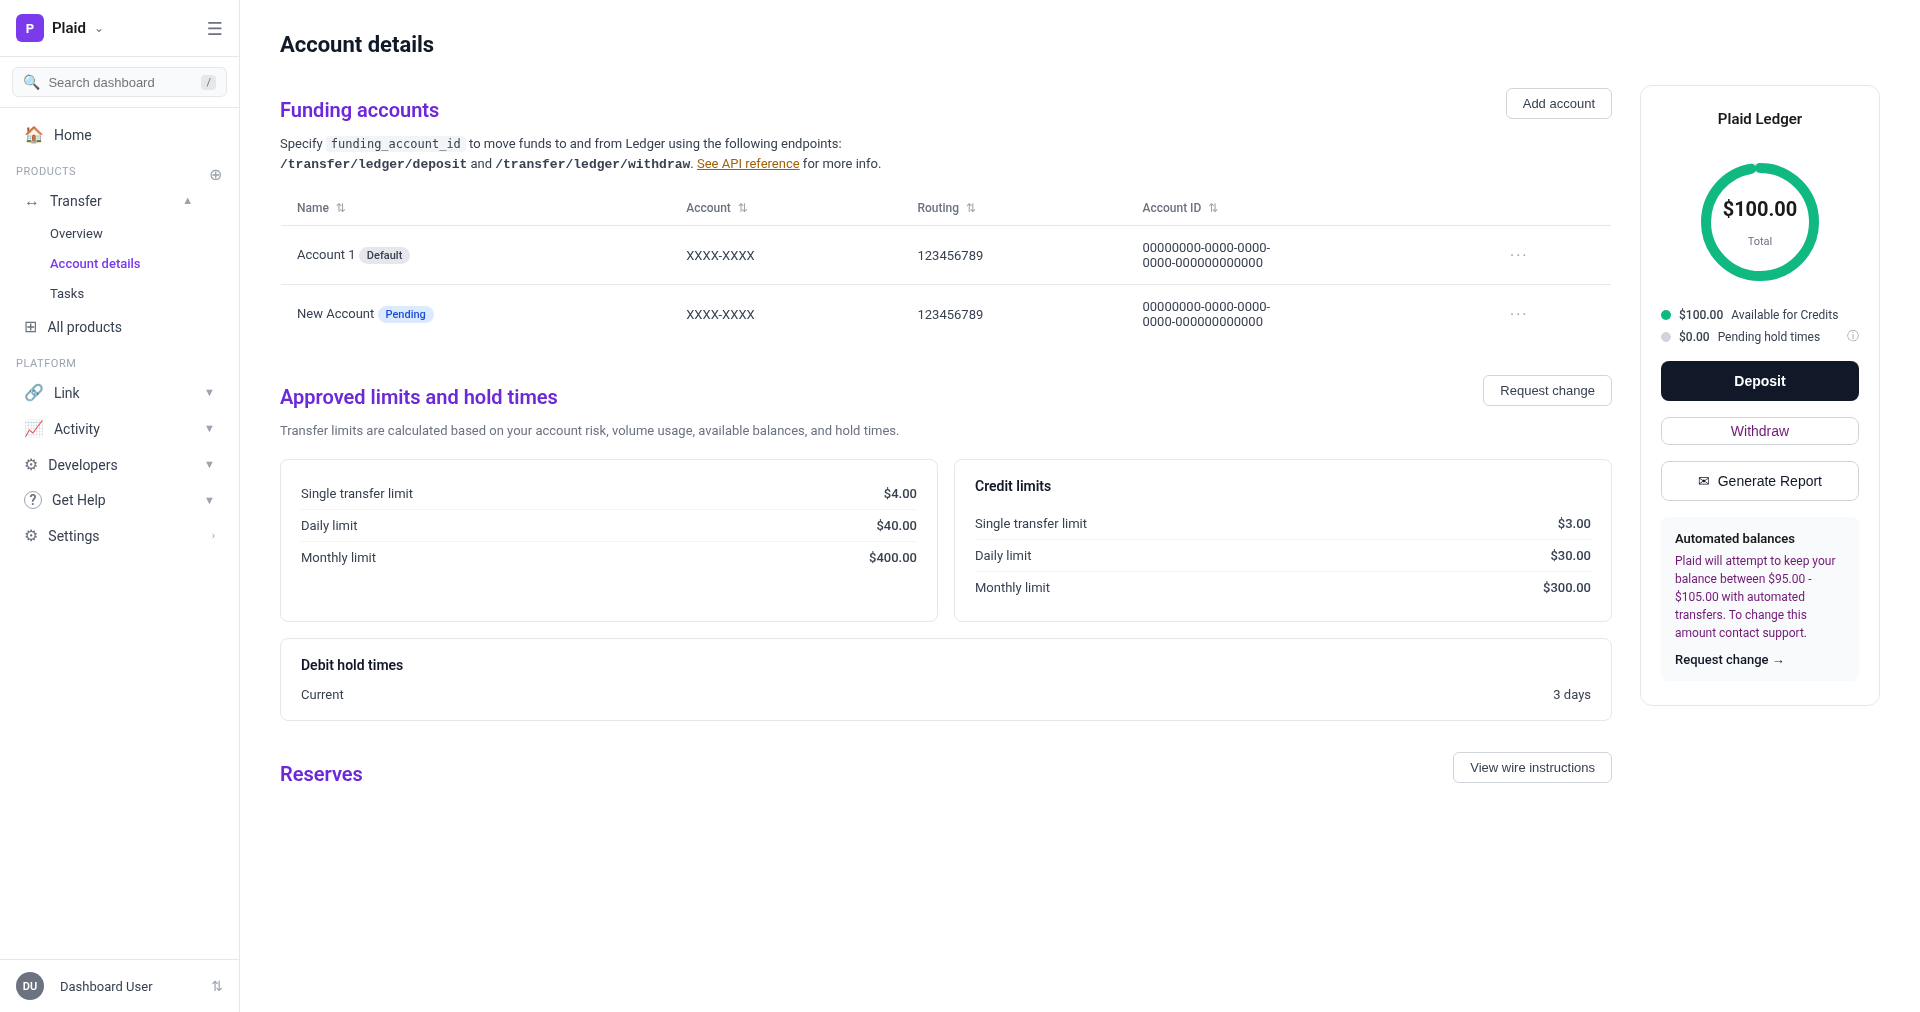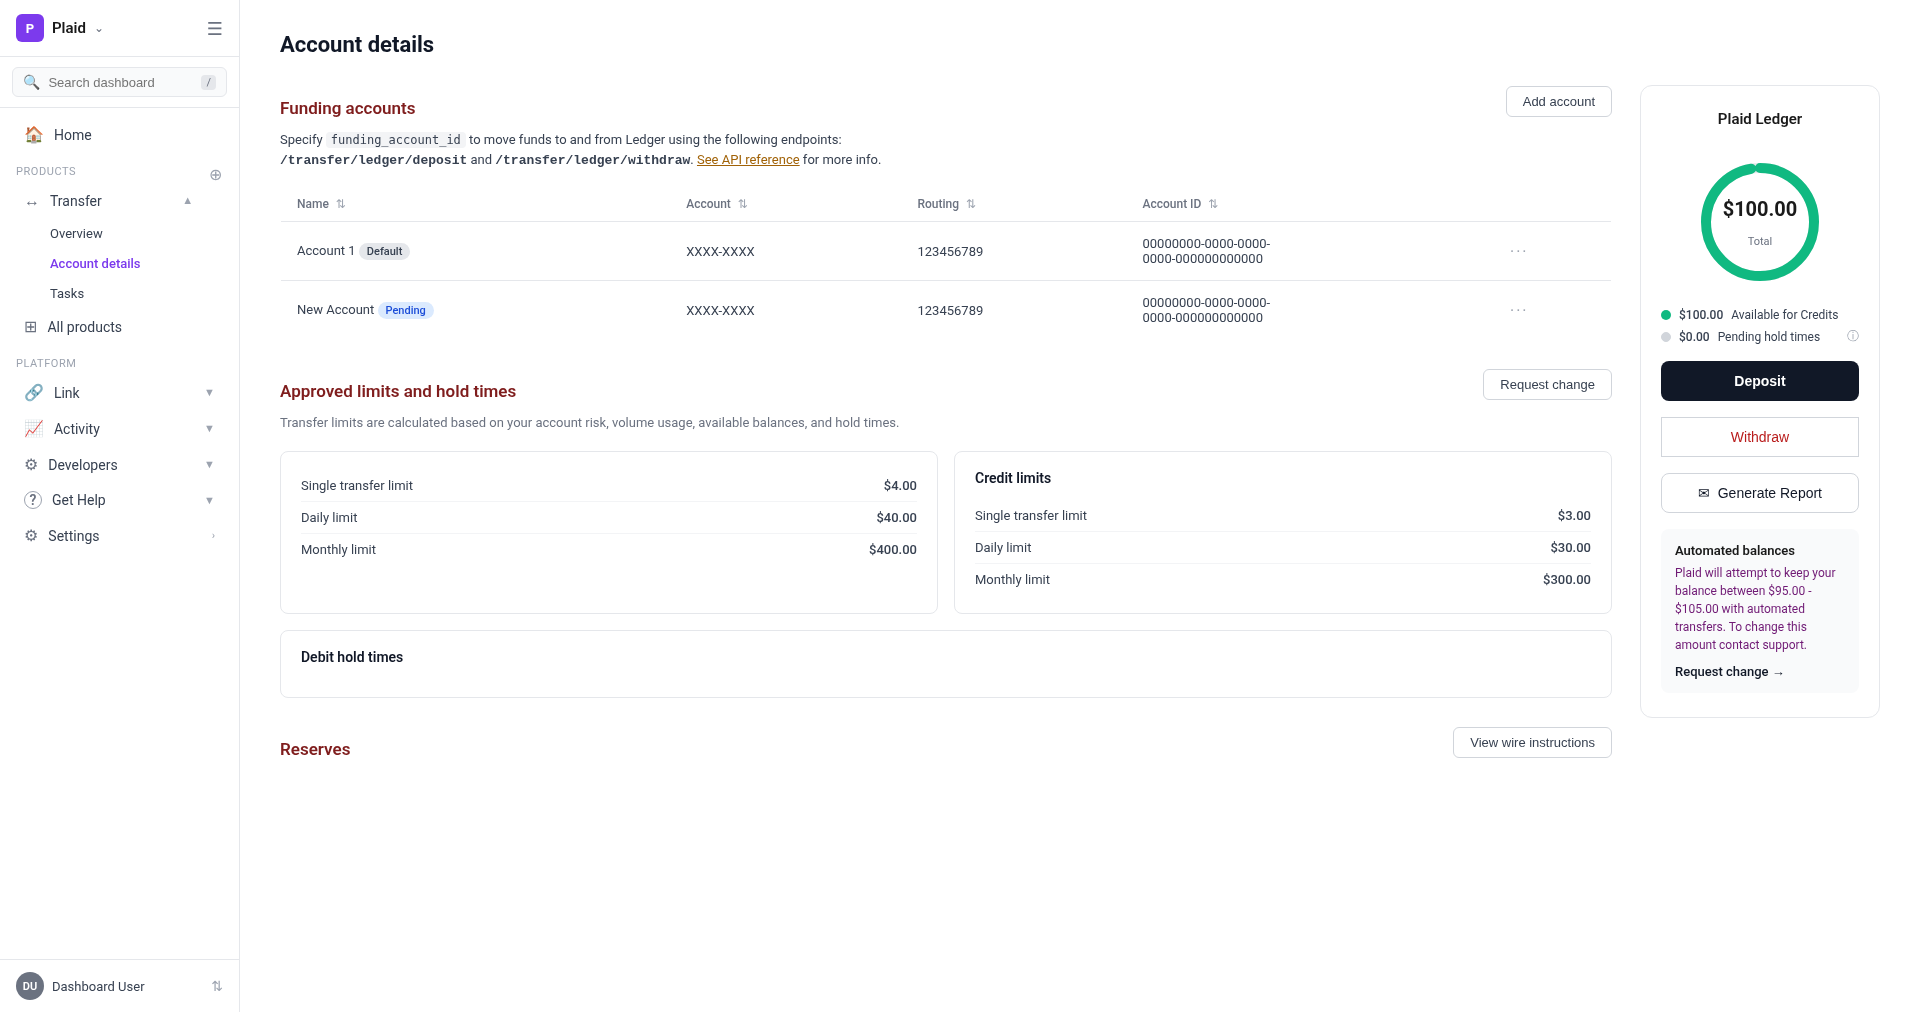--- a/index.html
+++ b/index.html
@@ -84,21 +84,21 @@
       font-size: 13px;
     }
     .nav-sub-item.active { color: #7c3aed; font-weight: 500; }
     .nav-expand { margin-left: auto; font-size: 11px; color: #9ca3af; }
 
     .sidebar-footer {
       padding: 12px 16px;
       border-top: 1px solid #e5e7eb;
       display: flex; align-items: center; justify-content: space-between;
     }
-    .user-info { display: flex; align-items: center; gap: 8px; }
+    .user-info { display: flex; align-items: center; gap: 16px; }
     .user-avatar {
       width: 28px; height: 28px; border-radius: 50%;
       background: #6b7280; color: #fff;
       display: flex; align-items: center; justify-content: center;
       font-size: 11px; font-weight: 600;
     }
     .user-name { font-size: 13px; color: #374151; }
     .user-chevron { color: #9ca3af; font-size: 14px; cursor: pointer; }
 
     
@@ -118,44 +118,44 @@
       display: flex; gap: 28px; align-items: flex-start;
     }
     .content-left { flex: 1; min-width: 0; }
     .content-right { width: 240px; min-width: 240px; }
 
     
     .section-header {
       display: flex; align-items: center; justify-content: space-between;
       margin-bottom: 12px;
     }
-    .section-title { font-size: 17px; font-weight: 600; color: #7f1d1d; margin-top: 13px; }
+    .section-title { font-size: 20px; font-weight: 600; color: #6d28d9; margin-top: 13px; }
 
     .btn {
       padding: 7px 16px;
       border-radius: 6px;
       font-size: 13px;
       cursor: pointer;
       font-weight: 500;
     }
     .btn-outline {
       border: 1px solid #d1d5db;
       background: #fff;
       color: #374151;
     }
     .btn-black {
       background: #111827; color: #fff; border: none;
       font-size: 14px; font-weight: 600; padding: 12px 16px; width: 100%;
       border-radius: 8px;
     }
     .btn-white {
-      background: #fff; color: #b91c1c;
+      background: #fff; color: #701a75;
       border: 1px solid #d1d5db;
-      font-size: 14px; font-weight: 500; padding: 11px 16px; width: 100%;
-      border-radius: 0;
+      font-size: 14px; font-weight: 500; padding: 5px 16px; width: 100%;
+      border-radius: 8px;
     }
     .btn-report {
       background: #fff; color: #111827;
       border: 1px solid #d1d5db;
       font-size: 14px; font-weight: 500; padding: 11px 16px; width: 100%;
       border-radius: 8px;
       display: flex; align-items: center; justify-content: center; gap: 8px;
     }
 
     .funding-desc {
@@ -455,20 +455,24 @@
             </div>
             <div class="limit-row">
               <span>Monthly limit</span>
               <span class="limit-value">$300.00</span>
             </div>
           </div>
         </div>
 
         <div class="hold-card">
           <div class="hold-card-title">Debit hold times</div>
+          <div class="hold-row">
+            <span>Current</span>
+            <span>3  days</span>
+          </div>
         </div>
       </div>
 
       <div class="reserves-header">
         <h2 class="section-title">Reserves</h2>
         <button class="btn btn-outline">View wire instructions</button>
       </div>
     </div>
 
     <div class="content-right">

